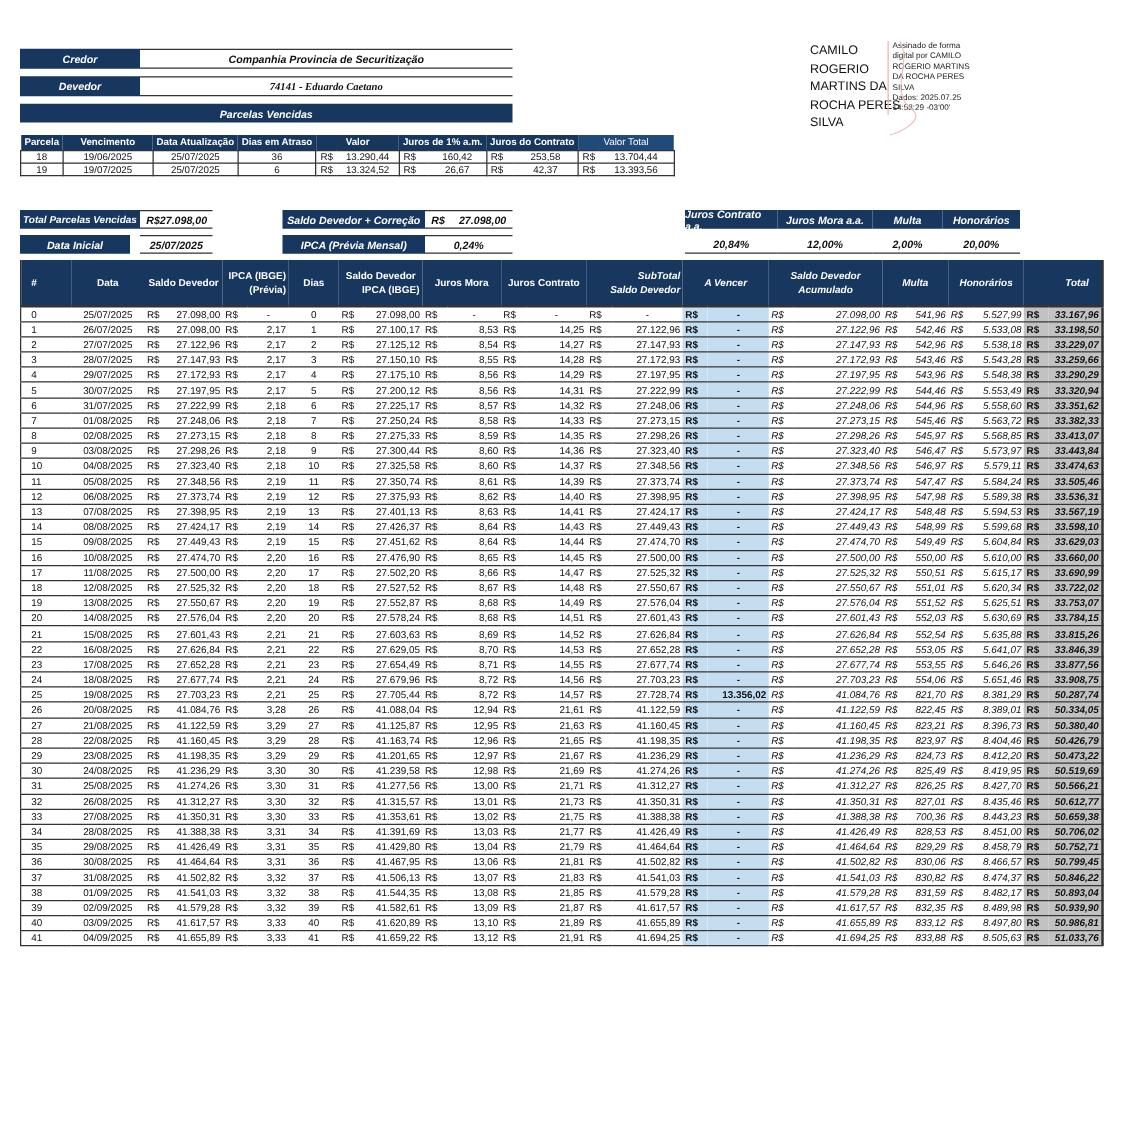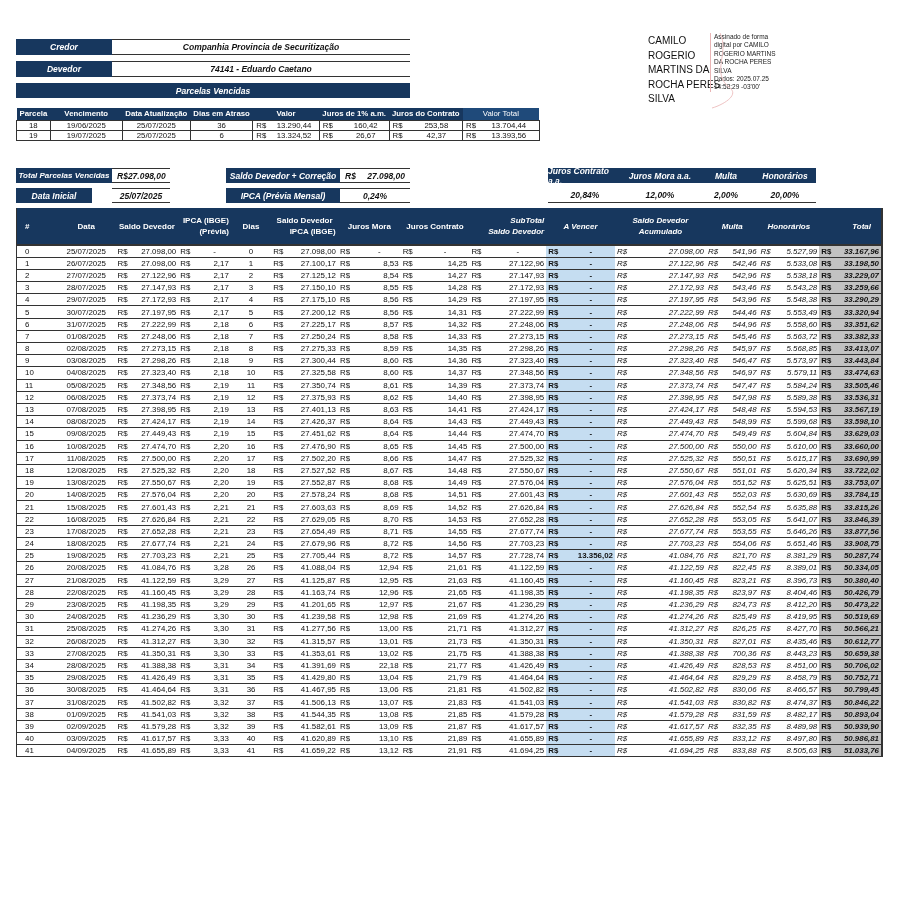--- a/index.html
+++ b/index.html
@@ -37,21 +37,21 @@
   #main td.tot { background: #c2c2c2; font-weight: bold; font-style: italic; }
   #main td.totcur { background: #c2c2c2; font-weight: bold; }
   #main { border-left: 1px solid #333; border-right: 2px solid #333; }
 </style>
 </head>
 <body>
 
 <div class="hdr-box navy" style="left:16px;top:39px;width:96px;height:16px;">Credor</div>
 <div class="val-box" style="left:112px;top:39px;width:298px;height:16px;">Companhia Provincia de Securitização</div>
 <div class="hdr-box navy" style="left:16px;top:61px;width:96px;height:16px;">Devedor</div>
-<div class="val-box" style="left:112px;top:61px;width:298px;height:16px;">74141 - Eduardo Caetano</div>
+<div class="val-box" style="left:112px;top:61px;width:298px;height:16px;font-family:Liberation Serif, serif;">74141 - Eduardo Caetano</div>
 <div class="hdr-box navy" style="left:16px;top:83px;width:394px;height:15px;">Parcelas Vencidas</div>
 
 <table id="parcelas">
   <thead>
     <tr>
       <th style="width:26px">Parcela</th>
       <th style="width:72px">Vencimento</th>
       <th style="width:58px">Data Atualização</th>
       <th style="width:54px">Dias em Atraso</th>
       <th colspan="2">Valor</th>
@@ -110,21 +110,21 @@
   </div>
 <svg class="abs" style="left:700px;top:28px;width:50px;height:85px;">
   <path d="M20 5 C 30 25, 10 45, 30 60 C 40 68, 20 78, 12 80" stroke="#efc3c3" stroke-width="1" fill="none"></path>
 </svg>
 
 <div class="hdr-box navy" style="left:16px;top:168px;width:96px;height:15px;font-size:8px;">Total Parcelas Vencidas</div>
 <div class="val-box val-money" style="left:112px;top:168px;width:58px;height:15px;">
   <span>R$</span>
   <span>27.098,00</span>
 </div>
-<div class="hdr-box navy" style="left:16px;top:188px;width:76px;height:15px;">Data Inicial</div>
+<div class="hdr-box navy" style="left:16px;top:188px;width:88px;height:15px;">Data Inicial</div>
 <div class="val-box" style="left:112px;top:188px;width:58px;height:15px;">25/07/2025</div>
 
 <div class="hdr-box navy" style="left:226px;top:168px;width:114px;height:15px;">Saldo Devedor + Correção</div>
 <div class="val-box val-money" style="left:340px;top:168px;width:70px;height:15px;">
   <span>R$</span>
   <span>27.098,00</span>
 </div>
 <div class="hdr-box navy" style="left:226px;top:188px;width:114px;height:15px;">IPCA (Prévia Mensal)</div>
 <div class="val-box" style="left:340px;top:188px;width:70px;height:15px;">0,24%</div>
 
@@ -1108,21 +1108,21 @@
         <td class="l" style="padding-left: 8px;">34</td>
         <td class="c">28/08/2025</td>
         <td class="l">R$</td>
         <td class="r">41.388,38</td>
         <td class="l">R$</td>
         <td class="r">3,31</td>
         <td class="c">34</td>
         <td class="l">R$</td>
         <td class="r">41.391,69</td>
         <td class="l">R$</td>
-        <td class="r">22,18</td>
+        <td class="r">13,03</td>
         <td class="l">R$</td>
         <td class="r">21,77</td>
         <td class="l">R$</td>
         <td class="r">41.426,49</td>
         <td class="l venc vb">R$</td>
         <td class="c venc vb">-</td>
         <td class="l ital">R$</td>
         <td class="r ital">41.426,49</td>
         <td class="l ital">R$</td>
         <td class="r ital">828,53</td>

